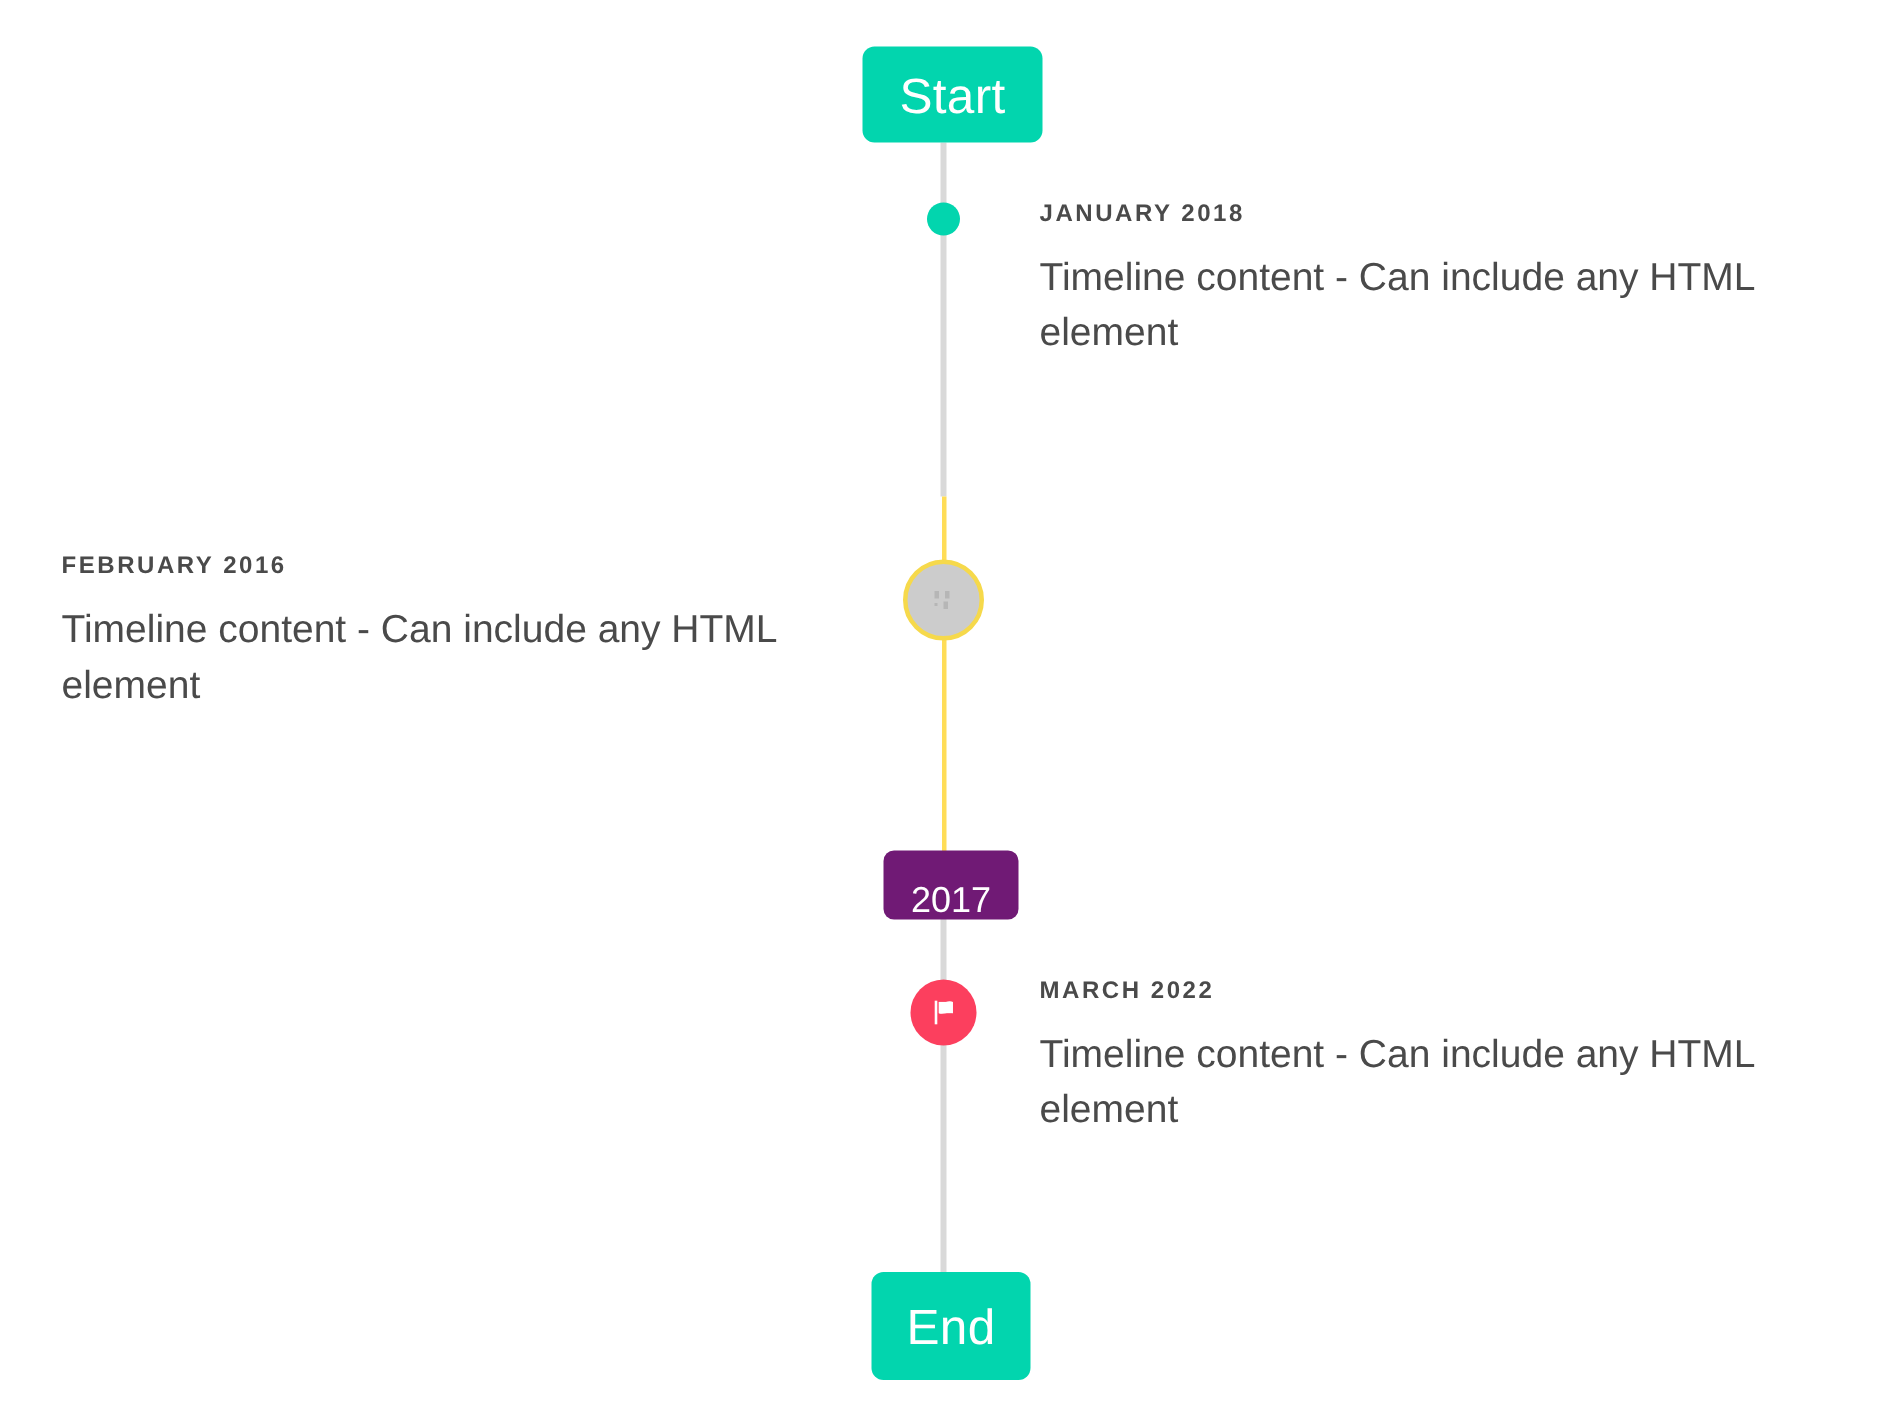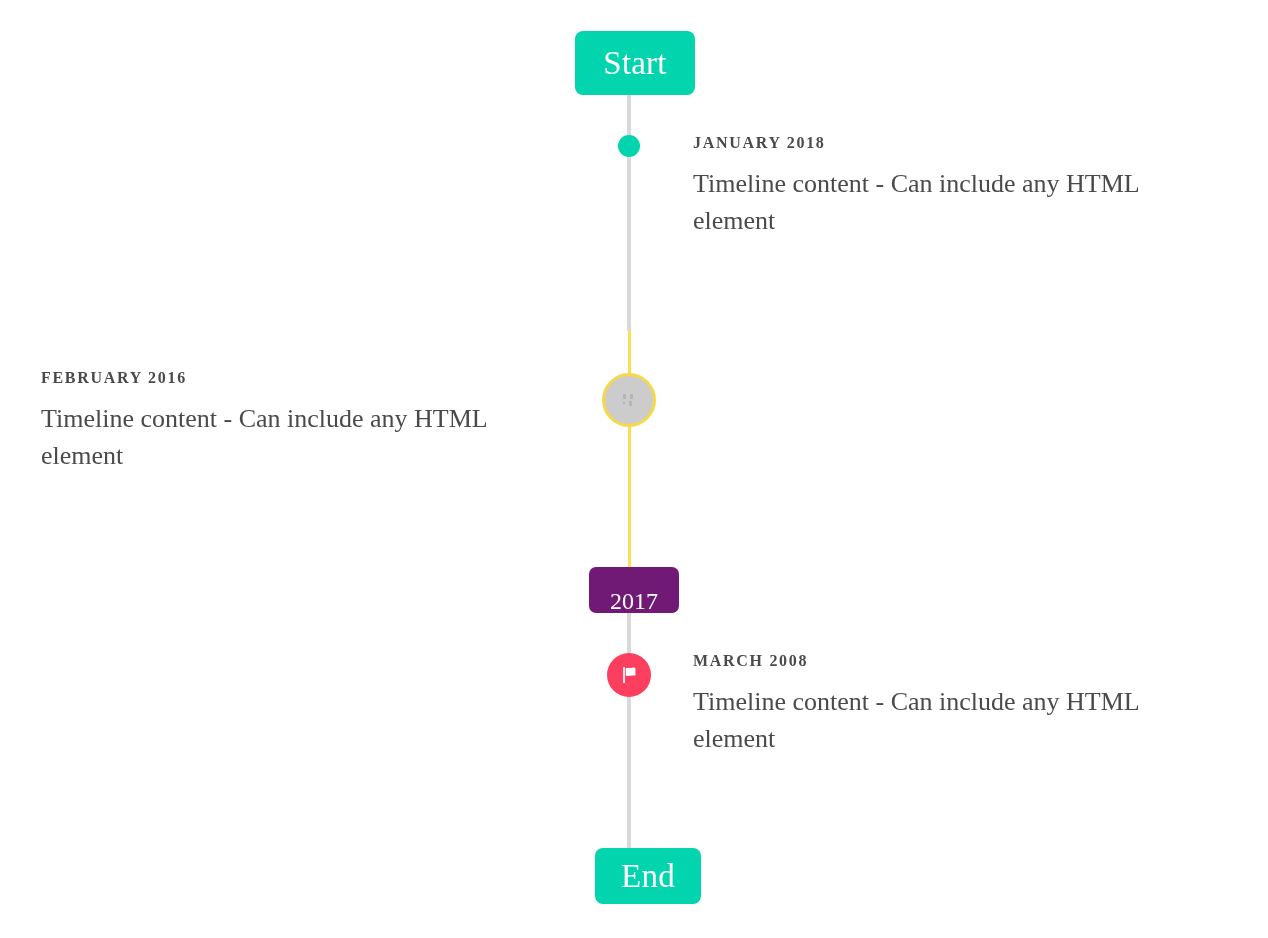--- a/index.html
+++ b/index.html
@@ -12,21 +12,20 @@
     height: 938px;
     background: #ffffff;
     font-family: "Liberation Sans", sans-serif;
     overflow: hidden;
   }
 
   #timeline-root {
     position: relative;
     width: 1268px;
     height: 938px;
-    font-family: Liberation Serif, serif;
   }
 
   
   .line-seg {
     position: absolute;
     left: 627px;
     width: 4px;
     background: #d9d9d9;
   }
   .line-seg.gray-top    { top: 95px;  height: 236px; }
@@ -51,21 +50,21 @@
     font-size: 33px;
     line-height: 1;
     letter-spacing: 0.2px;
     display: flex;
     align-items: center;
     justify-content: center;
     box-sizing: border-box;
     padding: 0 22px;
   }
   .cap-badge.start { top: 31px;  width: 120px; height: 64px; margin-left: 1px; }
-  .cap-badge.end   { top: 848px; width: 106px; height: 56px; margin-left: 14px; }
+  .cap-badge.end   { top: 848px; width: 106px; height: 72px; margin-left: 0px; }
 
   
   .divider-badge {
     position: absolute;
     left: 50%;
     transform: translateX(-50%);
     top: 567px;
     width: 90px;
     height: 46px;
     background: #701a75;
@@ -192,21 +191,21 @@
 
   <div class="entry right" style="top:651px;">
     <div class="marker flag-pink" style="top:24px;">
       <svg class="flag-glyph" width="22" height="22" viewBox="0 0 24 24">
         <path d="M5.6 3.4h1.9v17.2H5.6z" fill="#ffffff"></path>
         <path d="M8.6 4.3h10.2v8.2H8.6z" fill="#ffffff"></path>
         <path d="M8.6 12.5c3.4 1.6 6.8-1.6 10.2 0V4.3c-3.4-1.6-6.8 1.6-10.2 0z" fill="#ffffff"></path>
       </svg>
     </div>
     <div class="entry-content">
-      <p class="entry-date">MARCH 2008</p>
+      <p class="entry-date">MARCH 2022</p>
       <p class="entry-body">Timeline content - Can include any HTML element</p>
     </div>
   </div>
 
   <div class="cap-badge end">
     <span>End</span>
   </div>
 
 </div>
 

